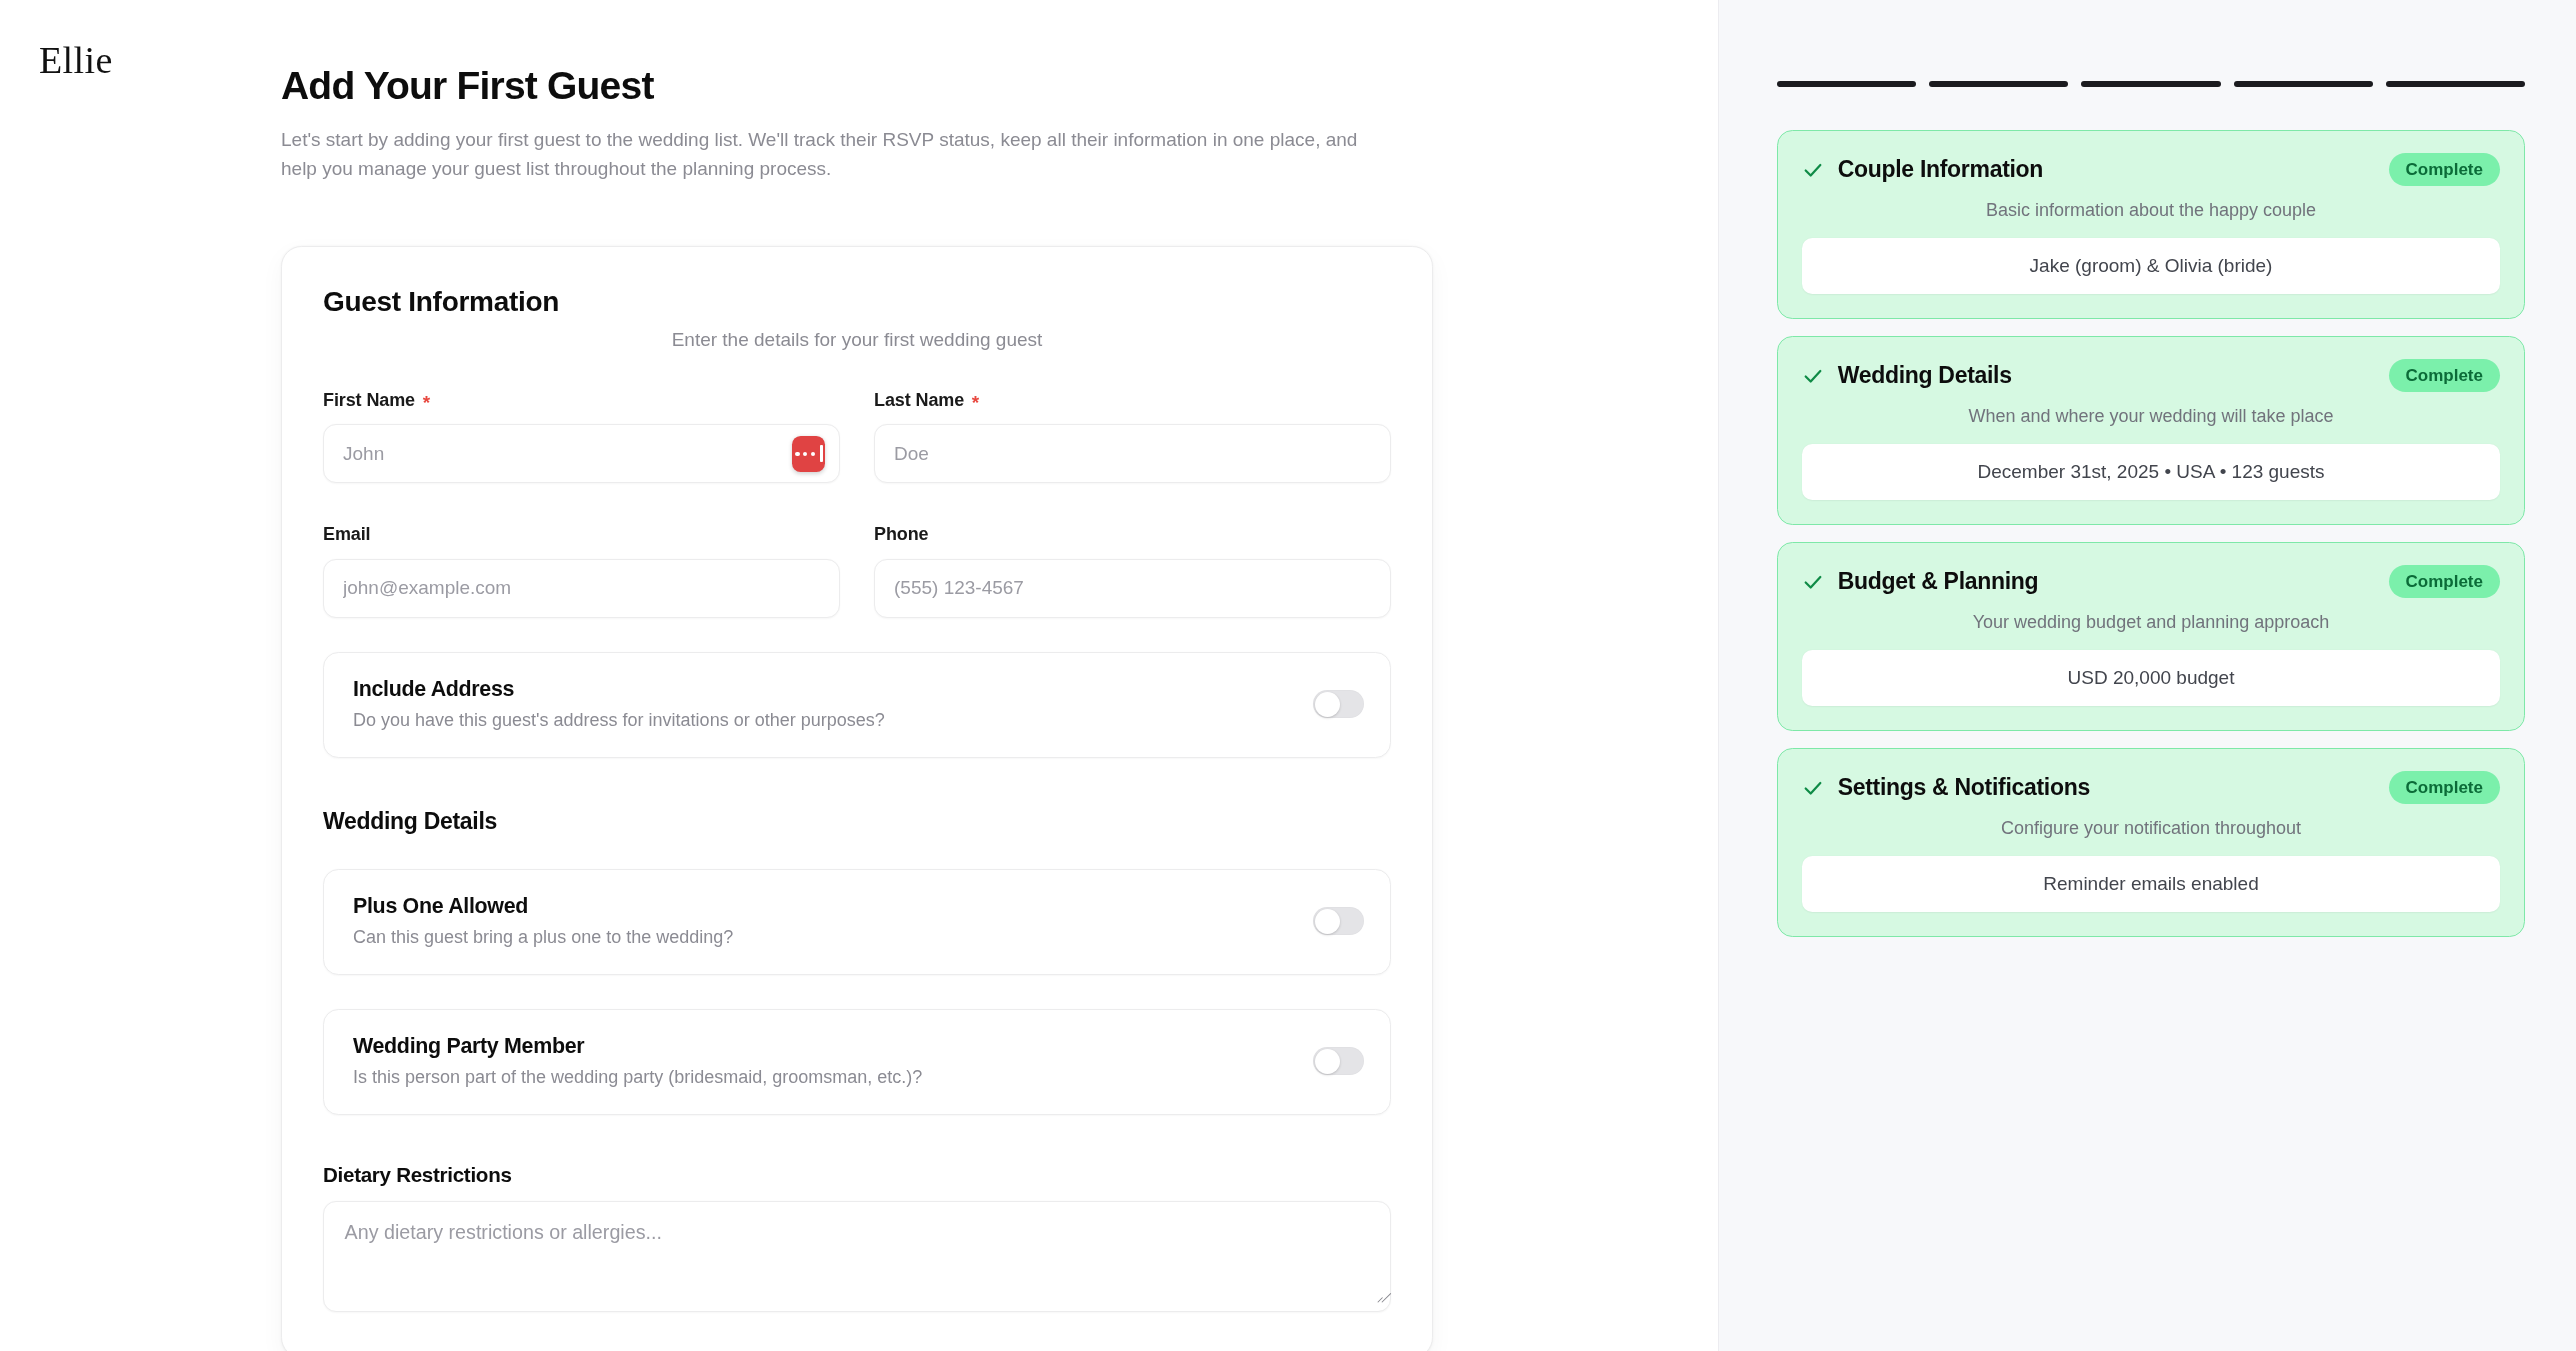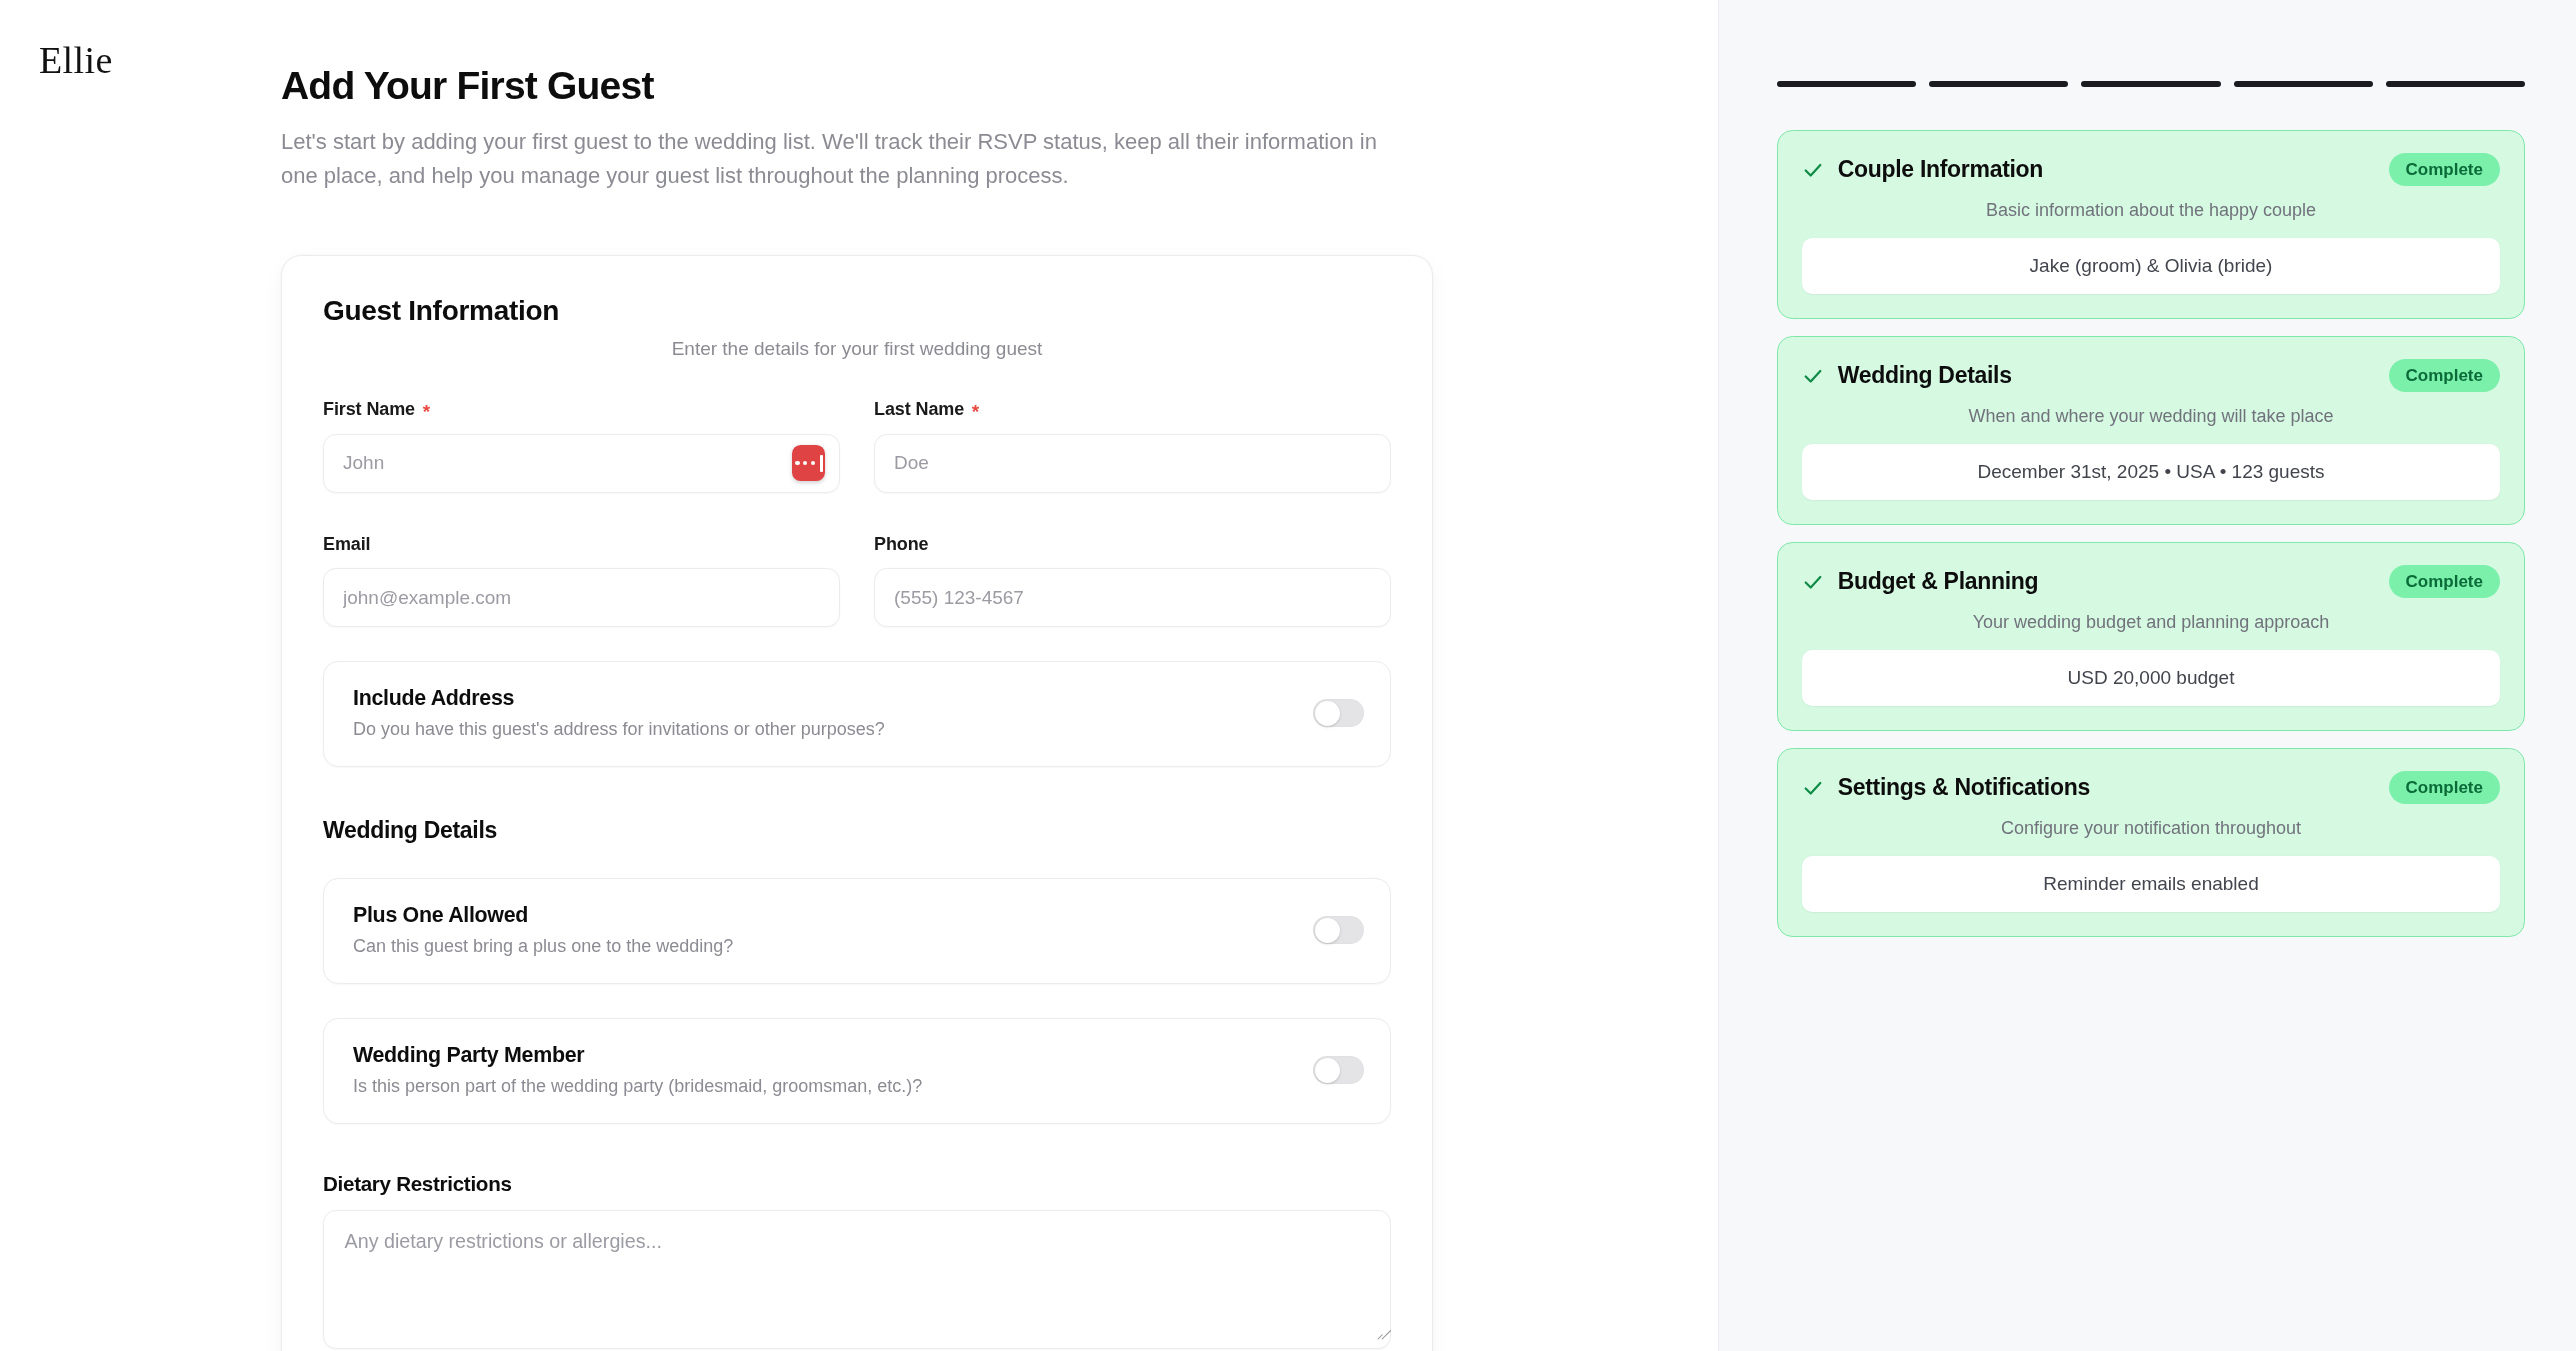--- a/index.html
+++ b/index.html
@@ -54,21 +54,21 @@
   .page-title {
     font-size: 39px;
     font-weight: 700;
     letter-spacing: -0.8px;
     color: #0d0d0d;
     line-height: 1.12;
   }
 
   .page-subtitle {
     margin-top: 17px;
-    font-size: 22px;
+    font-size: 19px;
     line-height: 1.55;
     color: #8b8b93;
     max-width: 1113px;
   }
 
   
   .form-card {
     margin-top: 62px;
     background: #ffffff;
     border: 1.7px solid #ececed;
@@ -228,21 +228,21 @@
     margin-top: 48px;
     font-size: 20.6px;
     font-weight: 700;
     color: #0d0d0d;
     letter-spacing: -0.3px;
   }
 
   .textarea {
     margin-top: 13.7px;
     width: 100%;
-    height: 139px;
+    height: 111px;
     border: 1.7px solid #ececed;
     border-radius: 13px;
     background: #ffffff;
     font-family: "Liberation Sans", sans-serif;
     font-size: 19.7px;
     color: #222;
     padding: 19px 20.6px;
     outline: none;
     resize: none;
     overflow: hidden;

